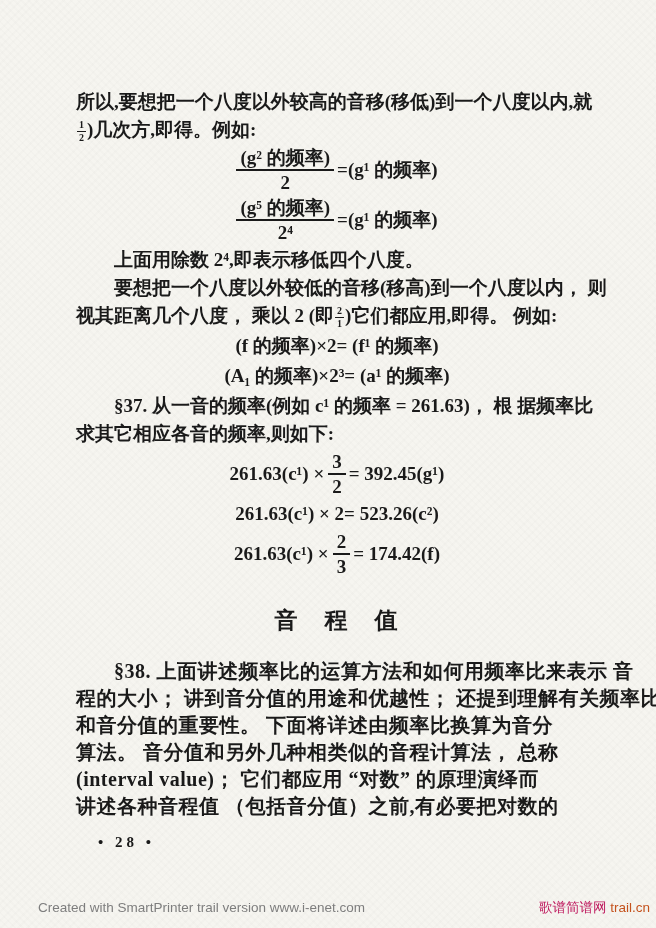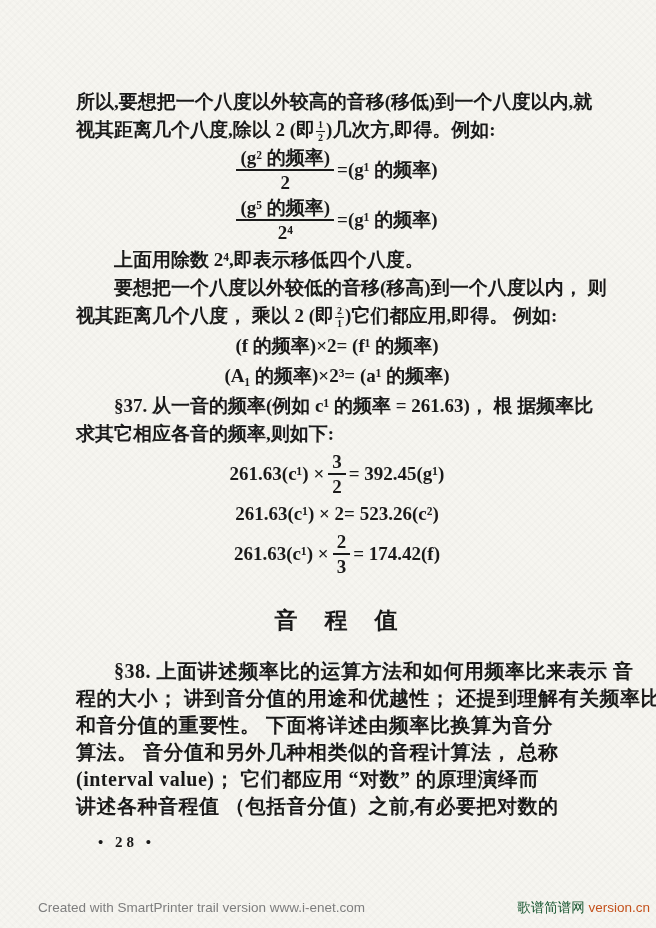--- a/index.html
+++ b/index.html
@@ -85,31 +85,31 @@
     font-size: 13.5px;
     color: #7e7e7e;
   }
   .footer-right {
     position: absolute;
     right: 6px;
     bottom: 11px;
     font-family: "Liberation Sans", "DejaVu Sans", sans-serif;
     font-size: 13.5px;
   }
-  .site-name { color: #14532d; }
+  .site-name { color: #be185d; }
   .site-url { color: #c4521d; }
 </style>
 </head>
 <body>
 
 <div class="page">
   <div class="content">
 
     <div class="line">所以,要想把一个八度以外较高的音移(移低)到一个八度以内,就</div>
-    <div class="line"><span>视其距离几个八度,除以 2 (即</span><span class="ifrac"><span class="inum">1</span><span class="iden">2</span></span><span>)几次方,即得。例如:</span></div>
+    <div class="line"><span class="ifrac"><span class="inum">1</span><span class="iden">2</span></span><span>)几次方,即得。例如:</span></div>
 
     <div class="formula"><span class="frac"><span class="fnum">(g² 的频率)</span><span class="fden">2</span></span><span class="rhs">=(g¹ 的频率)</span></div>
 
     <div class="formula"><span class="frac"><span class="fnum">(g⁵ 的频率)</span><span class="fden">2⁴</span></span><span class="rhs">=(g¹ 的频率)</span></div>
 
     <div class="line indent">上面用除数 2⁴,即表示移低四个八度。</div>
     <div class="line indent">要想把一个八度以外较低的音移(移高)到一个八度以内， 则</div>
     <div class="line"><span>视其距离几个八度， 乘以 2 (即</span><span class="ifrac"><span class="inum">2</span><span class="iden">1</span></span><span>)它们都应用,即得。 例如:</span></div>
 
     <div class="formula single">(f 的频率)×2= (f¹ 的频率)</div>
@@ -132,14 +132,14 @@
       <div class="line">和音分值的重要性。 下面将详述由频率比换算为音分</div>
       <div class="line">算法。 音分值和另外几种相类似的音程计算法， 总称</div>
       <div class="line">(interval value)； 它们都应用 “对数” 的原理演绎而</div>
       <div class="line">讲述各种音程值 （包括音分值）之前,有必要把对数的</div>
     </div>
 
     <div class="pagenum">• 28 •</div>
   </div>
 
   <div class="footer-left">Created with SmartPrinter trail version www.i-enet.com</div>
-  <div class="footer-right"><span class="site-name">歌谱简谱网</span> <span class="site-url">version.cn</span></div>
+  <div class="footer-right"><span class="site-name">歌谱简谱网</span> <span class="site-url">trail.cn</span></div>
 </div>
 
 </body></html>

